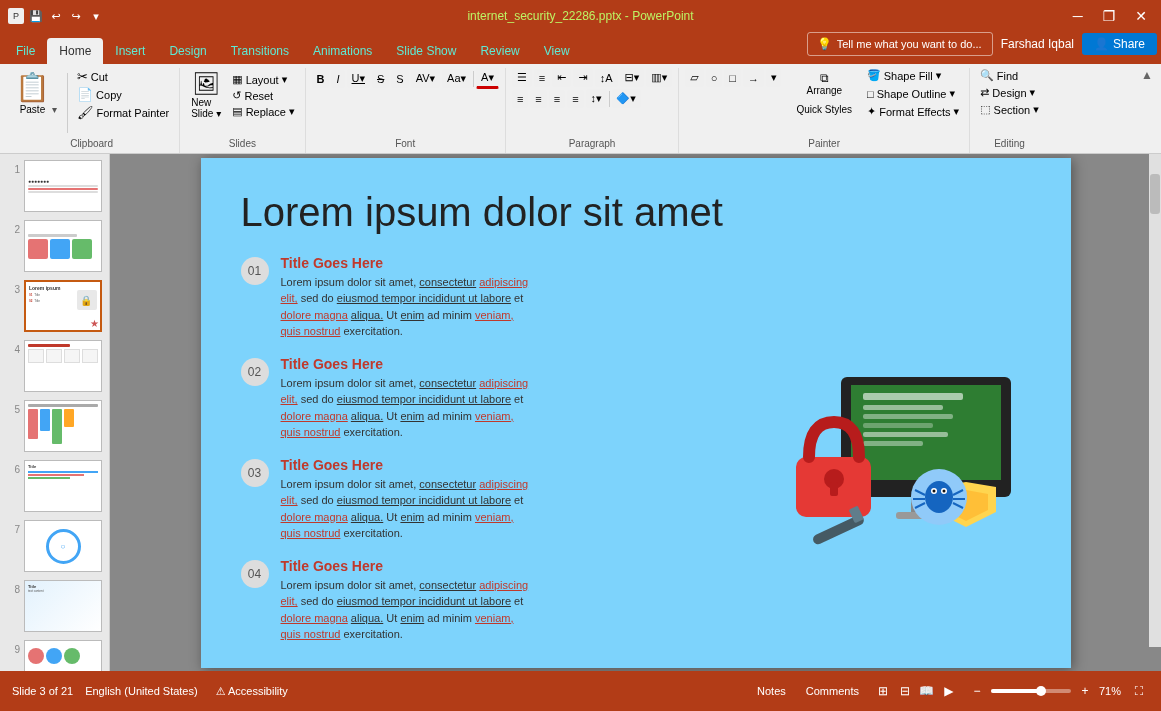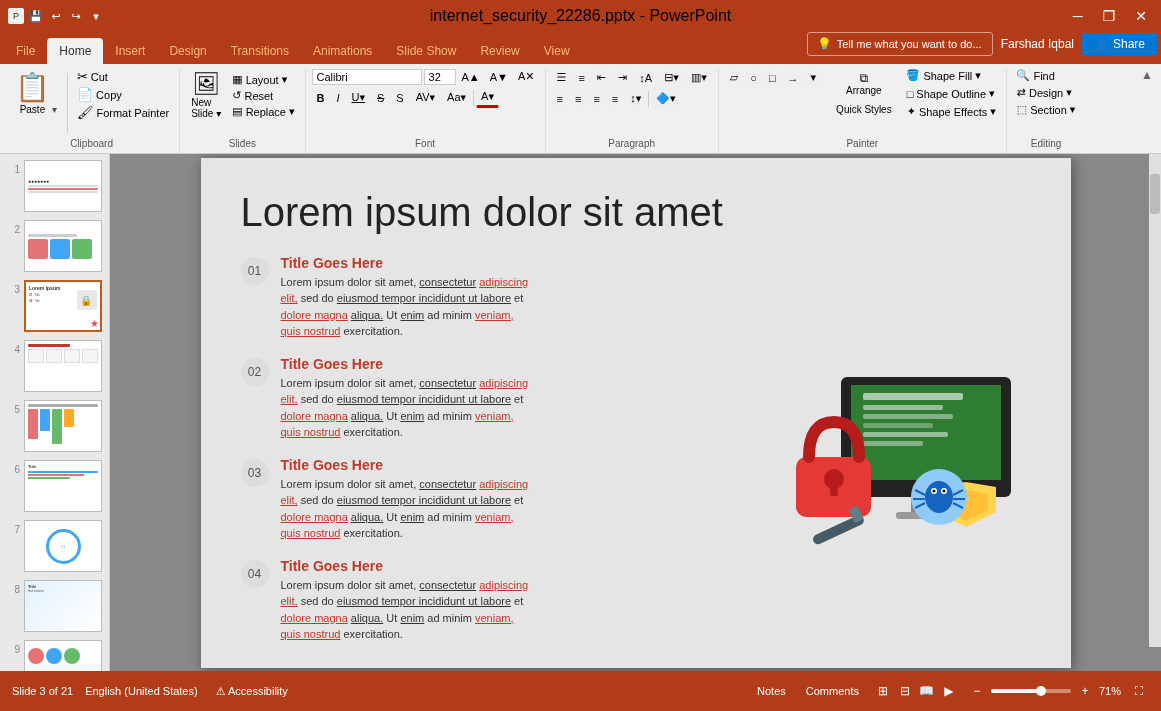--- a/index.html
+++ b/index.html
@@ -1,29 +1,29 @@
 <!DOCTYPE html>
 <html><head>
   <meta charset="utf-8">
   <style>
     * { box-sizing: border-box; margin: 0; padding: 0; }
     body { font-family: 'Segoe UI', Arial, sans-serif; font-size: 12px; background: #f0f0f0; overflow: hidden; width: 1161px; height: 711px; display: flex; flex-direction: column; }
 
     
     .title-bar { background: #b23c17; height: 32px; display: flex; align-items: center; justify-content: space-between; padding: 0 8px; color: white; flex-shrink: 0; }
     .title-bar-left { display: flex; align-items: center; gap: 4px; }
-    .title-bar-center { font-size: 16px; color: #000000; position: absolute; left: 50%; transform: translateX(-50%); text-align: center; }
+    .title-bar-center { font-size: 12px; color: #bef264; position: absolute; left: 50%; transform: translateX(-50%); text-align: center; }
     .title-bar-right { display: flex; align-items: center; gap: 8px; }
     .title-btn { width: 16px; height: 16px; display: flex; align-items: center; justify-content: center; color: white; font-size: 11px; cursor: pointer; }
     .win-btn { background: transparent; border: none; color: white; font-size: 14px; cursor: pointer; padding: 0 6px; height: 100%; }
     .qs-icon { width: 16px; height: 16px; background: #f0f0f0; border-radius: 2px; display: flex; align-items: center; justify-content: center; font-size: 9px; color: #333; }
 
     
     .ribbon-tabs { background: #b23c17; display: flex; align-items: flex-end; padding: 0 4px; flex-shrink: 0; height: 32px; }
-    .ribbon-tab { padding: 6px 12px; font-size: 12px; color: #fdba74; cursor: pointer; border-radius: 4px 4px 0 0; }
+    .ribbon-tab { padding: 6px 12px; font-size: 12px; color: #5eead4; cursor: pointer; border-radius: 4px 4px 0 0; }
     .ribbon-tab.active { background: #f0f0f0; color: #333; }
     .ribbon-tab-tell { display: flex; align-items: center; gap: 4px; color: white; font-size: 12px; padding: 4px 10px; border: 1px solid rgba(255,255,255,0.5); border-radius: 3px; margin: 4px 0 4px 8px; }
 
     
     .ribbon { background: #f0f0f0; border-bottom: 1px solid #ccc; display: flex; align-items: stretch; padding: 4px 4px 0; flex-shrink: 0; height: 90px; }
     .ribbon-group { display: flex; flex-direction: column; align-items: center; padding: 0 6px; border-right: 1px solid #ddd; position: relative; min-width: fit-content; }
     .ribbon-group-label { font-size: 10px; color: #555; position: absolute; bottom: 4px; width: 100%; text-align: center; }
     .ribbon-group-content { display: flex; align-items: flex-start; gap: 2px; flex: 1; padding-bottom: 16px; }
     .ribbon-btn { display: flex; flex-direction: column; align-items: center; justify-content: center; padding: 3px 5px; cursor: pointer; border-radius: 3px; min-width: 32px; }
     .ribbon-small-group { display: flex; flex-direction: column; gap: 1px; }
@@ -41,21 +41,21 @@
     
     .slide-panel { width: 110px; background: #e8e8e8; border-right: 1px solid #ccc; overflow-y: auto; flex-shrink: 0; padding: 4px; display: flex; flex-direction: column; gap: 4px; }
     .slide-thumb { display: flex; align-items: flex-start; gap: 4px; cursor: pointer; padding: 2px; }
     .slide-num { font-size: 10px; color: #888; width: 14px; text-align: right; flex-shrink: 0; margin-top: 4px; }
     .slide-thumb-img { border: 1px solid #bbb; background: white; width: 78px; height: 52px; flex-shrink: 0; position: relative; overflow: hidden; display: flex; align-items: center; justify-content: center; }
     .slide-thumb-img.active-slide { border: 2px solid #c55a11; }
     .starred { font-size: 10px; color: #c55; position: absolute; bottom: 1px; right: 1px; }
 
     
     .canvas-area { flex: 1; background: #888; display: flex; align-items: center; justify-content: center; overflow: hidden; position: relative; }
-    .slide-canvas { background: #e5e5e5; width: 870px; height: 510px; position: relative; padding: 32px 40px; box-shadow: 2px 2px 12px rgba(0,0,0,0.4); }
+    .slide-canvas { background: #7dd3fc; width: 870px; height: 510px; position: relative; padding: 32px 40px; box-shadow: 2px 2px 12px rgba(0,0,0,0.4); }
     .slide-title { font-size: 40px; font-weight: 300; color: #222; margin-bottom: 20px; }
 
     
     .content-area { display: flex; gap: 20px; }
     .list-area { flex: 1; }
     .image-area { width: 260px; display: flex; align-items: center; justify-content: center; }
     .list-item-block { display: flex; gap: 12px; margin-bottom: 16px; }
     .item-num-circle { width: 28px; height: 28px; border-radius: 50%; background: #ddd; display: flex; align-items: center; justify-content: center; font-size: 12px; color: #555; flex-shrink: 0; margin-top: 2px; }
     .item-text { flex: 1; }
     .item-title { color: #c0392b; font-size: 14px; font-weight: 600; margin-bottom: 3px; }
@@ -181,27 +181,20 @@
             <span>▾</span>
           </div>
       </div>
     </div>
     <span class="ribbon-group-label">Slides</span>
   </div>
 
   <div class="ribbon-group">
     <div class="ribbon-group-content" style="flex-direction:column; gap:2px; padding-bottom:18px;">
       <div class="formatting-row">
-        <input class="font-box" value="Calibri" style="width: 110px;">
-        <input class="font-size-box" value="32" style="">
-        <button class="fmt-btn" style="border:none; background:transparent;">A▲</button>
-        <button class="fmt-btn" style="border:none; background:transparent;">A▼</button>
-        <button class="fmt-btn" style="border:none; background:transparent;">A✕</button>
-      </div>
-      <div class="formatting-row">
         <button class="fmt-btn" style="font-weight:bold;">B</button>
         <button class="fmt-btn" style="font-style:italic;">I</button>
         <button class="fmt-btn" style="text-decoration:underline;">U▾</button>
         <button class="fmt-btn" style="text-decoration:line-through;">S</button>
         <button class="fmt-btn">S</button>
         <button class="fmt-btn">AV▾</button>
         <button class="fmt-btn">Aa▾</button>
         <span style="width:1px; height:16px; background:#ccc;"></span>
         <button class="fmt-btn" style="border-bottom:3px solid #c00;">A▾</button>
       </div>
@@ -260,21 +253,21 @@
             <span>Shape Fill</span>
             <span>▾</span>
           </div>
         <div class="ribbon-small-btn">
             <span>□</span>
             <span>Shape Outline</span>
             <span>▾</span>
           </div>
         <div class="ribbon-small-btn">
             <span>✦</span>
-            <span>Shape Effects</span>
+            <span>Format Effects</span>
             <span>▾</span>
           </div>
       </div>
     </div>
     <span class="ribbon-group-label">Painter</span>
   </div>
 
   <div class="ribbon-group" style="border-right:none;">
     <div class="ribbon-group-content" style="flex-direction:column; padding-bottom:18px;">
       <div class="ribbon-small-btn">

